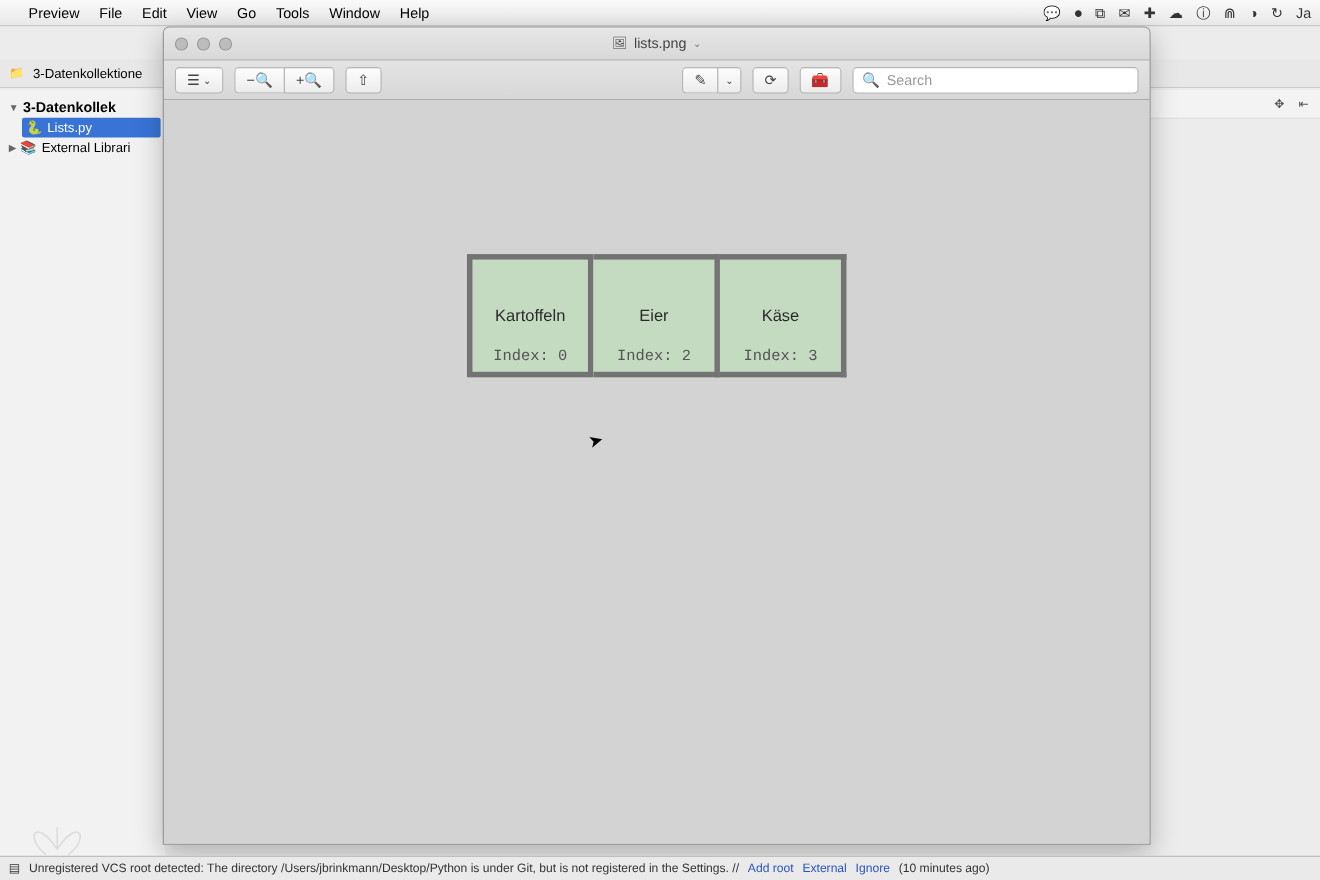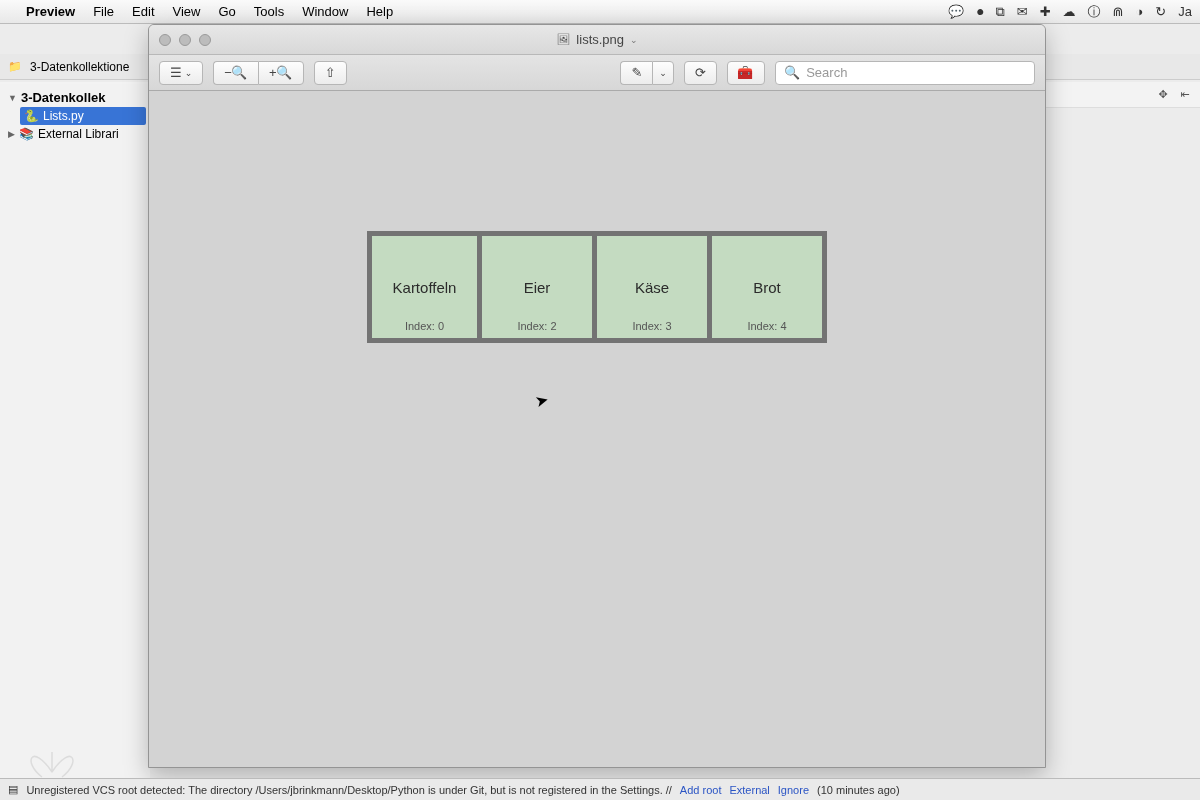--- a/index.html
+++ b/index.html
@@ -1,21 +1,21 @@
 <!DOCTYPE html>
 <html><head>
 <meta charset="utf-8">
 <style>
 * { margin: 0; padding: 0; box-sizing: border-box; font-family: -apple-system, BlinkMacSystemFont, "Helvetica Neue", sans-serif; }
 body { width: 1200px; height: 800px; background: #ececec; overflow: hidden; position: relative; }
 
 
 .menubar { height: 24px; background: linear-gradient(#fafafa,#e8e8e8); border-bottom: 1px solid #bbb; display: flex; align-items: center; padding: 0 8px; font-size: 13px; gap: 18px; }
 .menubar .apple { font-size: 14px; }
-.menubar .appname { font-weight: 700; text-align: right; }
+.menubar .appname { font-weight: 400; text-align: right; }
 .menubar .spacer { flex: 1; }
 .menubar .sysicon { font-size: 13px; color: #333; }
 .sysicons { display:flex; gap:12px; align-items:center; }
 
 
 .ide-bg { position: absolute; top: 24px; left: 0; right: 0; bottom: 0; background: #ececec; }
 .ide-left { position: absolute; top: 30px; left: 0; width: 150px; background: #f2f2f2; height: 100%; font-size: 12px; }
 .ide-tree { padding: 4px 4px; }
 .ide-row { padding: 2px 4px; display: flex; align-items: center; gap: 4px; }
 .ide-row.sel { background: #3874d6; color: #fff; border-radius: 2px; }
@@ -42,21 +42,21 @@
 .tb-spacer { flex: 1; }
 .tb-search { height: 24px; width: 260px; background: #fff; border: 1px solid #b6b6b6; border-radius: 4px; display: flex; align-items: center; padding: 0 8px; color: #999; font-size: 13px; gap: 6px; }
 
 .canvas { flex: 1; background: #d3d3d3; position: relative; }
 
 
 .list { position: absolute; top: 140px; left: 50%; transform: translateX(-50%); display: flex; }
 .cell { width: 115px; height: 112px; background: #c4dbc1; border: 5px solid #737373; display: flex; flex-direction: column; align-items: center; justify-content: center; position: relative; }
 .cell + .cell { border-left: none; }
 .cell .label { font-size: 15px; color: #2b2b2b; }
-.cell .index { position: absolute; bottom: 6px; font-family: Liberation Sans, sans-serif; font-size: 11px; color: #555; }
+.cell .index { position: absolute; bottom: 6px; font-family: Liberation Mono, monospace; font-size: 14px; color: #555; }
 
 
 .cursor { position: absolute; top: 300px; left: 386px; font-size: 16px; color: #000; transform: rotate(-15deg); pointer-events: none; }
 
 
 .statusbar { position: absolute; bottom: 0; left: 0; right: 0; height: 22px; background: #eaeaea; border-top: 1px solid #bbb; display: flex; align-items: center; padding: 0 8px; font-size: 11px; gap: 8px; color: #333; }
 .statusbar .link { color: #2a54c4; }
 
 
 .bf { position:absolute; bottom:18px; left:22px; opacity:.2; }
@@ -180,24 +180,20 @@
         <span class="index">Index: 0</span>
       </div>
       <div class="cell">
         <span class="label">Eier</span>
         <span class="index">Index: 2</span>
       </div>
       <div class="cell">
         <span class="label">Käse</span>
         <span class="index">Index: 3</span>
       </div>
-      <div class="cell">
-        <span class="label">Brot</span>
-        <span class="index">Index: 4</span>
-      </div>
     </div>
     <div class="cursor">➤</div>
   </div>
 </div>
 
 <div class="statusbar">
   <span>▤</span>
   <span>Unregistered VCS root detected: The directory /Users/jbrinkmann/Desktop/Python is under Git, but is not registered in the Settings. // </span>
   <span class="link">Add root</span>
   <span class="link">External</span>

